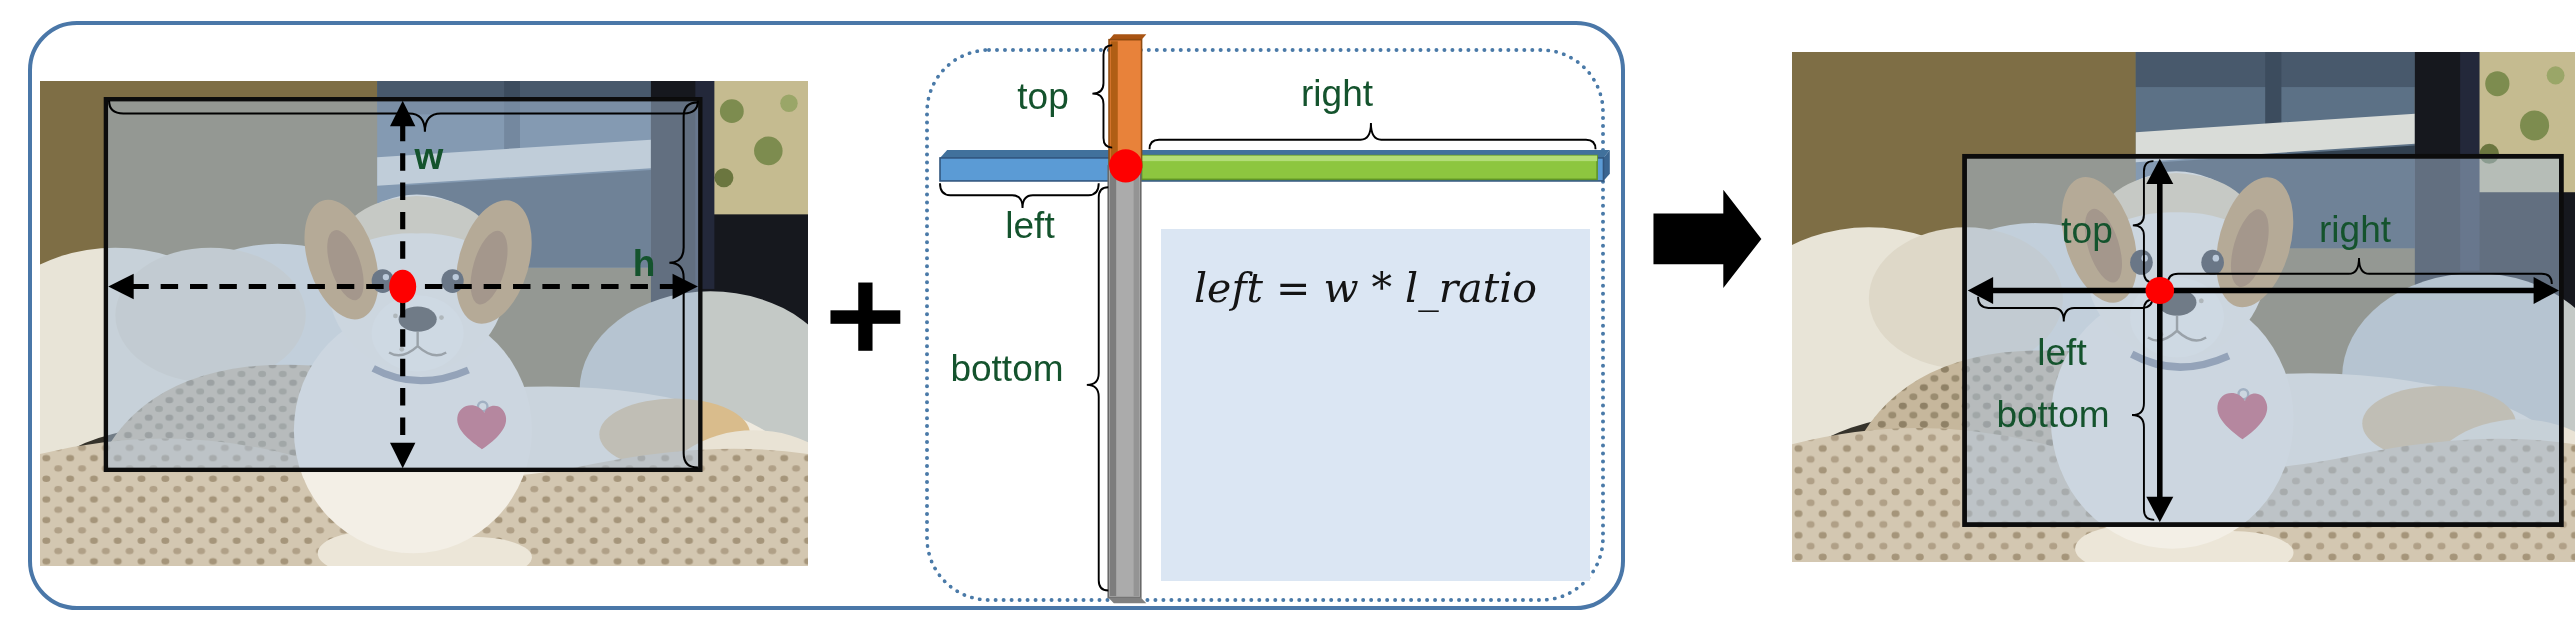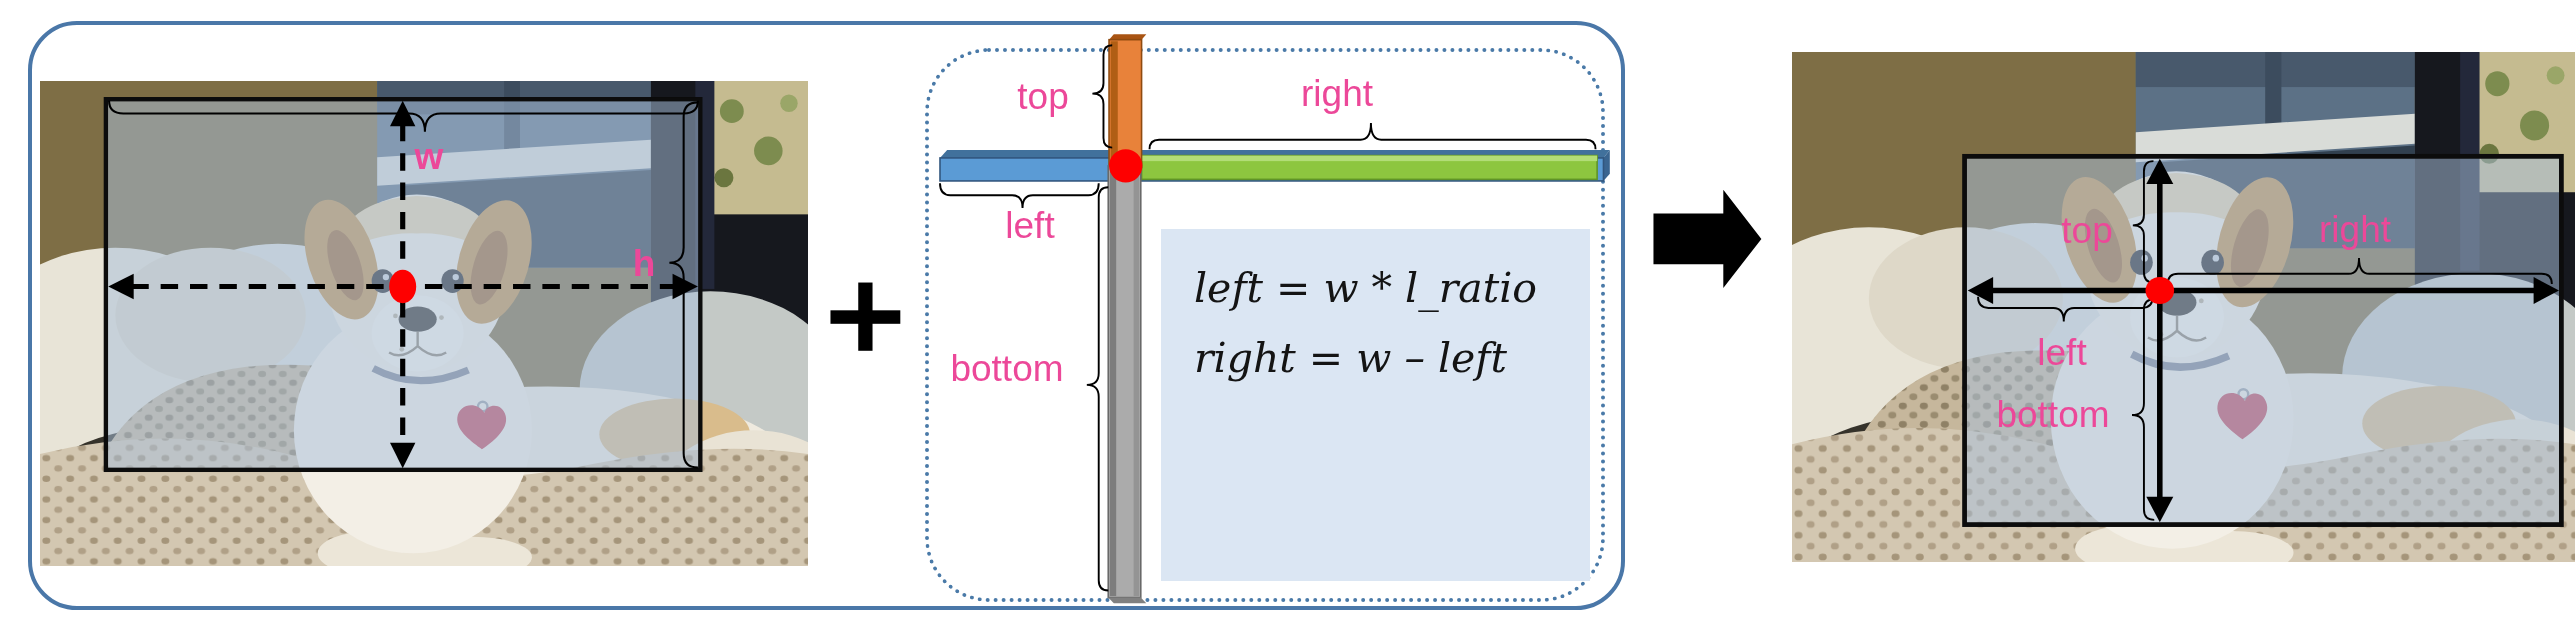--- a/index.html
+++ b/index.html
@@ -13,21 +13,21 @@
   .photo svg{display:block;width:100%;height:100%;}
   #photo-left{left:40px;top:81px;width:768px;height:485px;}
   #photo-right{left:1792px;top:52px;width:783px;height:510px;}
   #overlay{position:absolute;left:0;top:0;width:2576px;height:623px;pointer-events:none;}
   .formula-box{position:absolute;left:1161px;top:229px;width:429px;height:352px;
                background:var(--formula-bg,#dbe6f3);box-sizing:border-box;
                padding:24px 0 0 33px;}
   .formula-line{font-family:"DejaVu Serif",serif;font-style:italic;font-size:41px;
                 line-height:70px;color:#141414;white-space:nowrap;}
   .anno{position:absolute;transform:translate(-50%,-50%);font-size:37px;font-weight:500;
-        color:#ec4899;white-space:nowrap;line-height:1;}
+        color:#14532d;white-space:nowrap;line-height:1;}
   .defs-holder{position:absolute;width:0;height:0;overflow:hidden;}
 </style>
 </head>
 <body>
 
 <div id="stage">
 
   <svg class="defs-holder" aria-hidden="true">
     <defs>
       <pattern id="crochet1" width="26" height="22" patternUnits="userSpaceOnUse">
@@ -108,21 +108,20 @@
       </svg>
   </div>
   <div class="photo" id="photo-right">
     <svg viewBox="0 0 968 611" preserveAspectRatio="none">
         <use href="#dog-scene"></use>
       </svg>
   </div>
 
   <div class="formula-box">
     <div class="formula-line">left = w * l_ratio</div>
-    <div class="formula-line">right = w – left</div>
   </div>
 
   <svg id="overlay" viewBox="0 0 3245 785">
 
     <g>
       <rect x="133" y="125" width="749" height="467" style="fill:var(--bbox-overlay,#a8c0da)" fill-opacity="0.52" stroke="#0c0c0c" stroke-width="5.5"></rect>
       <line x1="507" y1="156" x2="507" y2="560" stroke="#000" stroke-width="6.5" stroke-dasharray="22 15"></line>
       <polygon points="507,127 491,159 523,159" fill="#000"></polygon>
       <polygon points="507,590 491,558 523,558" fill="#000"></polygon>
       <line x1="165" y1="361" x2="850" y2="361" stroke="#000" stroke-width="6.5" stroke-dasharray="22 15"></line>

